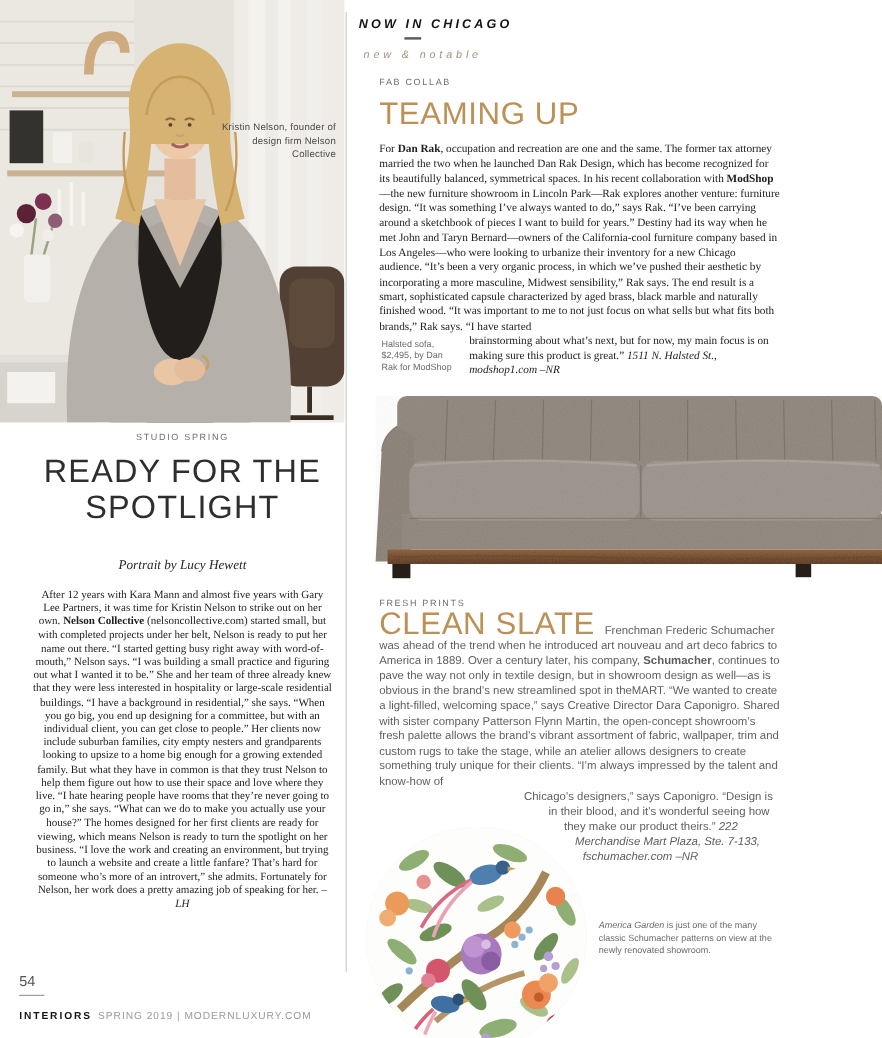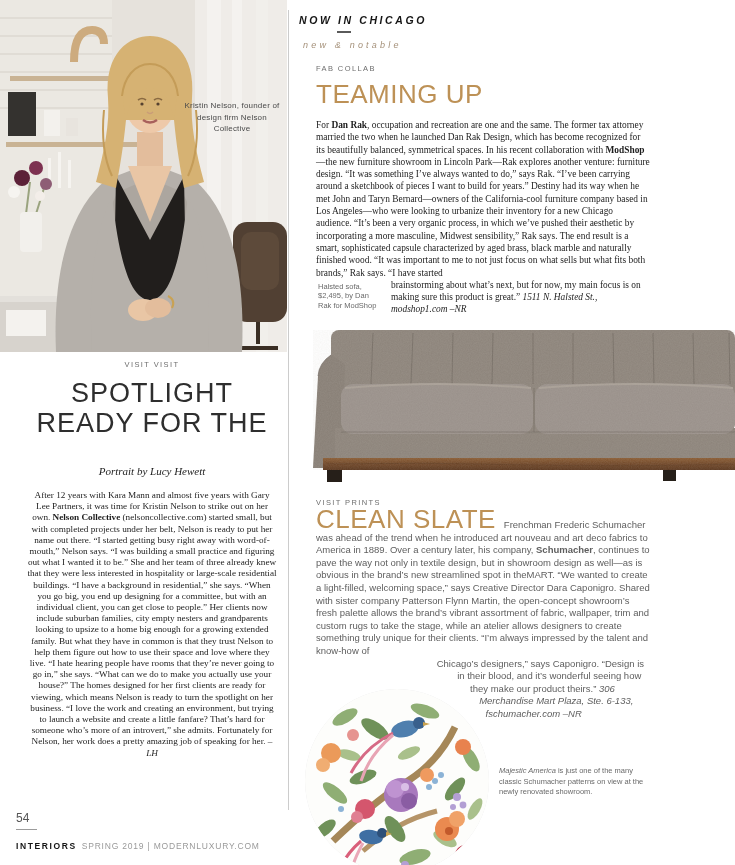--- a/index.html
+++ b/index.html
@@ -1,21 +1,21 @@
 <!DOCTYPE html>
 <html><head>
 <meta charset="utf-8">
 <style>
   html,body{margin:0;padding:0;background:#ffffff;}
   .page{position:relative;width:735px;height:865px;background:#fff;overflow:hidden;
         font-family:"Liberation Sans",sans-serif;color:#222;}
   
   .photo{position:absolute;left:0;top:0;width:287px;height:352px;overflow:hidden;}
   .photo svg{display:block;}
-  .photo-caption{position:absolute;right:7px;top:100px;width:96px;text-align:center;
+  .photo-caption{position:absolute;right:7px;top:100px;width:96px;text-align:right;
         font-size:8px;line-height:11.5px;color:#4a4a4a;letter-spacing:.2px;}
   
   .divider{position:absolute;left:288px;top:10px;width:1px;height:800px;background:#cccccc;}
   
   .kicker{position:absolute;left:299px;top:14px;}
   .kicker-title{font-size:10.5px;font-weight:bold;letter-spacing:2.6px;color:#141414;font-style:italic;}
   .kicker-rule{width:14px;height:2px;background:#5a5a5a;margin:5px 0 0 38px;}
   .kicker-sub{margin-top:7px;margin-left:4px;font-size:9px;letter-spacing:3.2px;color:#a5917a;font-style:italic;}
   
   .eyebrow{font-size:7.5px;letter-spacing:1.4px;color:#6e6e6e;}
@@ -192,23 +192,23 @@
       <line x1="36" y1="104" x2="430" y2="104" stroke="#6f675f" opacity="0.6"></line>
       <rect x="18" y="130" width="412" height="12" fill="url(#wood)"></rect>
       <path d="M22,136 q100,-2 200,1 q110,2 206,-1" stroke="#5d3a20" stroke-width="1" fill="none" opacity="0.6"></path>
       <rect x="22" y="142" width="15" height="12" fill="#261f19"></rect>
       <rect x="358" y="142" width="13" height="11" fill="#261f19"></rect>
       <rect x="8" y="2" width="422" height="140" filter="url(#tweed)" opacity="0.35"></rect>
     </svg>
   </div>
 
   <div class="clean-block">
-    <div class="eyebrow">VISIT PRINTS</div>
+    <div class="eyebrow">FRESH PRINTS</div>
     <p class="cs-body"><span class="headline-inline">CLEAN SLATE</span><span>Frenchman Frederic Schumacher was ahead of the trend when he introduced art nouveau and art deco fabrics to America in 1889. Over a century later, his company, </span><span class="b">Schumacher</span><span>, continues to pave the way not only in textile design, but in showroom design as well—as is obvious in the brand’s new streamlined spot in theMART. “We wanted to create a light-filled, welcoming space,” says Creative Director Dara Caponigro. Shared with sister company Patterson Flynn Martin, the open-concept showroom’s fresh palette allows the brand’s vibrant assortment of fabric, wallpaper, trim and custom rugs to take the stage, while an atelier allows designers to create something truly unique for their clients. “I’m always impressed by the talent and know-how of</span></p>
-    <p class="cs-body2"><span class="circle-spacer"></span><span>Chicago’s designers,” says Caponigro. “Design is in their blood, and it’s wonderful seeing how they make our product theirs.” </span><span class="i">306 Merchandise Mart Plaza, Ste. 6-133, fschumacher.com –NR</span></p>
+    <p class="cs-body2"><span class="circle-spacer"></span><span>Chicago’s designers,” says Caponigro. “Design is in their blood, and it’s wonderful seeing how they make our product theirs.” </span><span class="i">222 Merchandise Mart Plaza, Ste. 7-133, fschumacher.com –NR</span></p>
   </div>
 
   <div class="floral">
     <svg width="184" height="184" viewBox="0 0 184 184">
       <defs>
           <clipPath id="cc">
             <circle cx="92" cy="92" r="92"></circle>
           </clipPath>
         </defs>
       <g clip-path="url(#cc)">
@@ -282,27 +282,27 @@
         <g>
           <ellipse cx="66" cy="148" rx="12" ry="7" transform="rotate(10 66 148)" fill="#3f6fa3"></ellipse>
           <circle cx="77" cy="144" r="5" fill="#2d4f78"></circle>
           <path d="M81,143 l6,2 -6,2 z" fill="#caa24e"></path>
           <path d="M56,152 Q40,166 34,182" stroke="#d95f7a" stroke-width="3" fill="none"></path>
           <path d="M58,154 Q48,172 46,184" stroke="#eaa8b8" stroke-width="3" fill="none"></path>
         </g>
       </g>
     </svg>
   </div>
-  <div class="pattern-caption"><span class="i">Majestic America</span><span> is just one of the many classic Schumacher patterns on view at the newly renovated showroom.</span></div>
+  <div class="pattern-caption"><span class="i">America Garden</span><span> is just one of the many classic Schumacher patterns on view at the newly renovated showroom.</span></div>
 
   <div class="left-col">
-    <div class="eyebrow">VISIT VISIT</div>
+    <div class="eyebrow">STUDIO SPRING</div>
     <div class="sv-title">
+      <div>READY FOR THE</div>
       <div>SPOTLIGHT</div>
-      <div>READY FOR THE</div>
     </div>
     <div class="sv-byline serif i">Portrait by Lucy Hewett</div>
     <p class="sv-body serif"><span>After 12 years with Kara Mann and almost five years with Gary Lee Partners, it was time for Kristin Nelson to strike out on her own. </span><span class="b">Nelson Collective</span><span> (nelsoncollective.com) started small, but with completed projects under her belt, Nelson is ready to put her name out there. “I started getting busy right away with word-of-mouth,” Nelson says. “I was building a small practice and figuring out what I wanted it to be.” She and her team of three already knew that they were less interested in hospitality or large-scale residential buildings. “I have a background in residential,” she says. “When you go big, you end up designing for a committee, but with an individual client, you can get close to people.” Her clients now include suburban families, city empty nesters and grandparents looking to upsize to a home big enough for a growing extended family. But what they have in common is that they trust Nelson to help them figure out how to use their space and love where they live. “I hate hearing people have rooms that they’re never going to go in,” she says. “What can we do to make you actually use your house?” The homes designed for her first clients are ready for viewing, which means Nelson is ready to turn the spotlight on her business. “I love the work and creating an environment, but trying to launch a website and create a little fanfare? That’s hard for someone who’s more of an introvert,” she admits. Fortunately for Nelson, her work does a pretty amazing job of speaking for her. </span><span class="i">–LH</span></p>
   </div>
 
   <div class="folio">
     <div class="page-num">54</div>
     <div class="folio-rule"></div>
     <div class="footer-line"><span class="footer-brand">INTERIORS</span><span class="footer-rest">SPRING 2019 | MODERNLUXURY.COM</span></div>
   </div>

